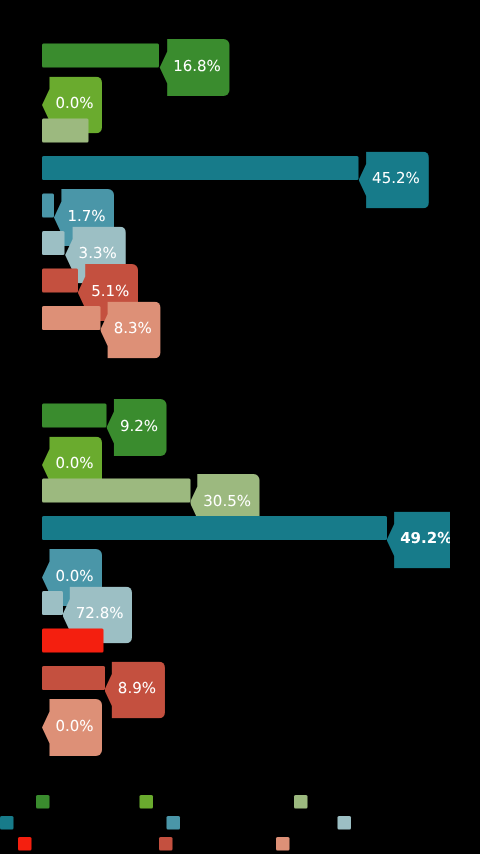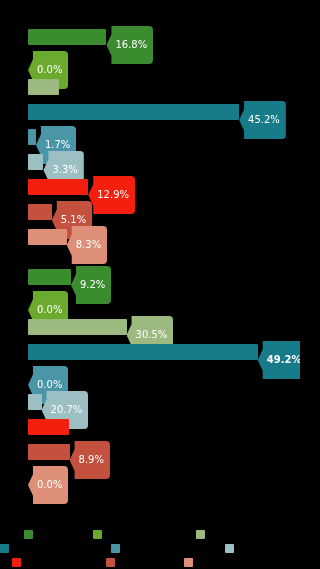--- a/index.html
+++ b/index.html
@@ -89,24 +89,20 @@
       </div>
       <div class="bar-row">
         <div class="bar" style="width: 7.939px; background: rgb(74, 150, 168);"></div>
         <div class="tag light-text" style="left: 35.939px; background: rgb(74, 150, 168);">1.7%</div>
       </div>
       <div class="bar-row">
         <div class="bar" style="width: 15.411px; background: rgb(156, 191, 196);"></div>
         <div class="tag light-text" style="left: 43.411px; background: rgb(156, 191, 196);">3.3%</div>
       </div>
       <div class="bar-row">
-        <div class="bar" style="width: 60.243px; background: rgb(244, 31, 15);"></div>
-        <div class="tag light-text" style="left: 88.243px; background: rgb(244, 31, 15);">12.9%</div>
-      </div>
-      <div class="bar-row">
         <div class="bar" style="width: 23.817px; background: rgb(196, 80, 63);"></div>
         <div class="tag light-text" style="left: 51.817px; background: rgb(196, 80, 63);">5.1%</div>
       </div>
       <div class="bar-row">
         <div class="bar" style="width: 38.761px; background: rgb(221, 144, 119);"></div>
         <div class="tag light-text" style="left: 66.761px; background: rgb(221, 144, 119);">8.3%</div>
       </div>
     </div>
     <div class="plot-group" style="top: 266px;">
       <div class="bar-row">
@@ -122,21 +118,21 @@
       </div>
       <div class="bar-row">
         <div class="bar" style="width: 229.764px; background: rgb(23, 123, 138);"></div>
         <div class="tag light-text" style="left: 257.764px; background: rgb(23, 123, 138); font-weight: bold;">49.2%</div>
       </div>
       <div class="bar-row">
         <div class="tag light-text" style="left: 28px; background: rgb(74, 150, 168);">0.0%</div>
       </div>
       <div class="bar-row">
         <div class="bar" style="width: 13.543px; background: rgb(156, 191, 196);"></div>
-        <div class="tag light-text" style="left: 41.543px; background: rgb(156, 191, 196);">20.7%</div>
+        <div class="tag light-text" style="left: 41.543px; background: rgb(156, 191, 196);">72.8%</div>
       </div>
       <div class="bar-row">
         <div class="bar" style="width: 40.629px; background: rgb(244, 31, 15);"></div>
       </div>
       <div class="bar-row">
         <div class="bar" style="width: 41.563px; background: rgb(196, 80, 63);"></div>
         <div class="tag light-text" style="left: 69.563px; background: rgb(196, 80, 63);">8.9%</div>
       </div>
       <div class="bar-row">
         <div class="tag light-text" style="left: 28px; background: rgb(221, 144, 119);">0.0%</div>

